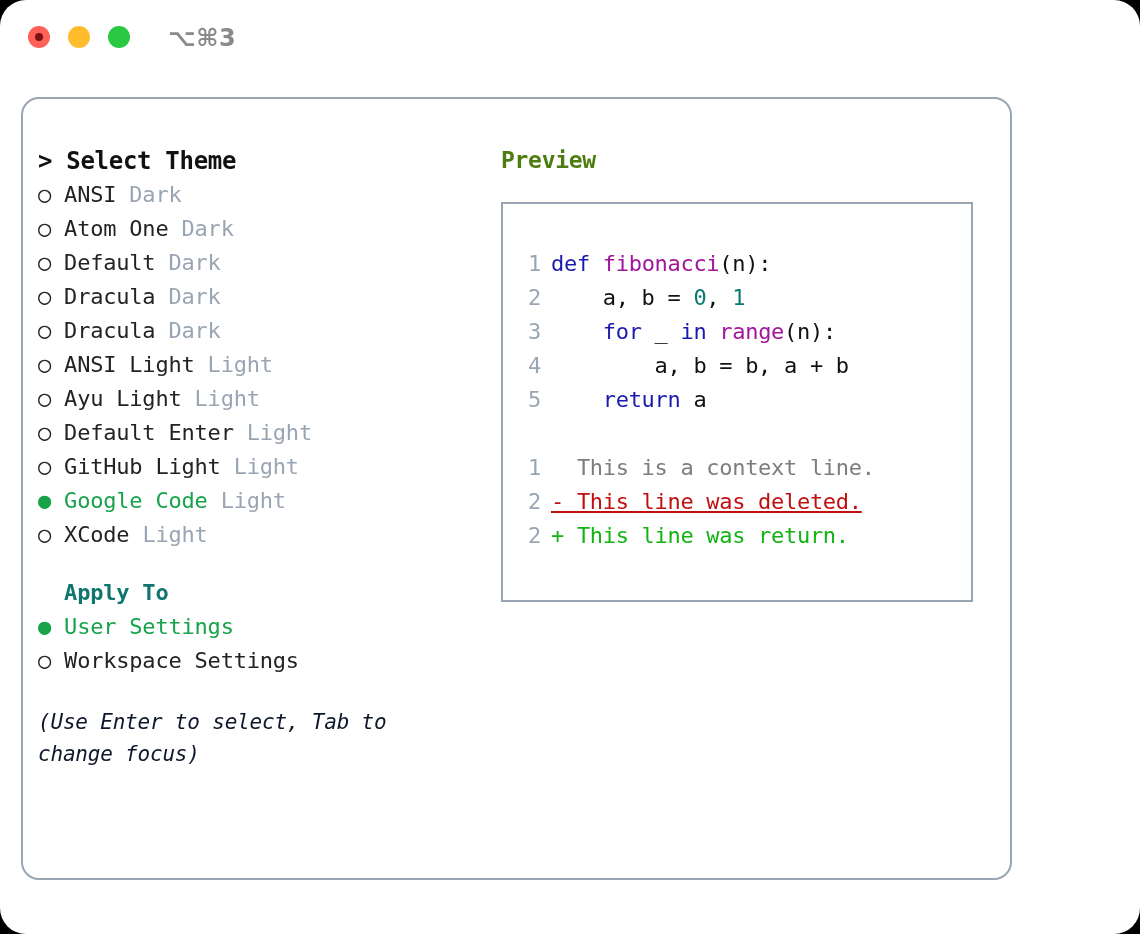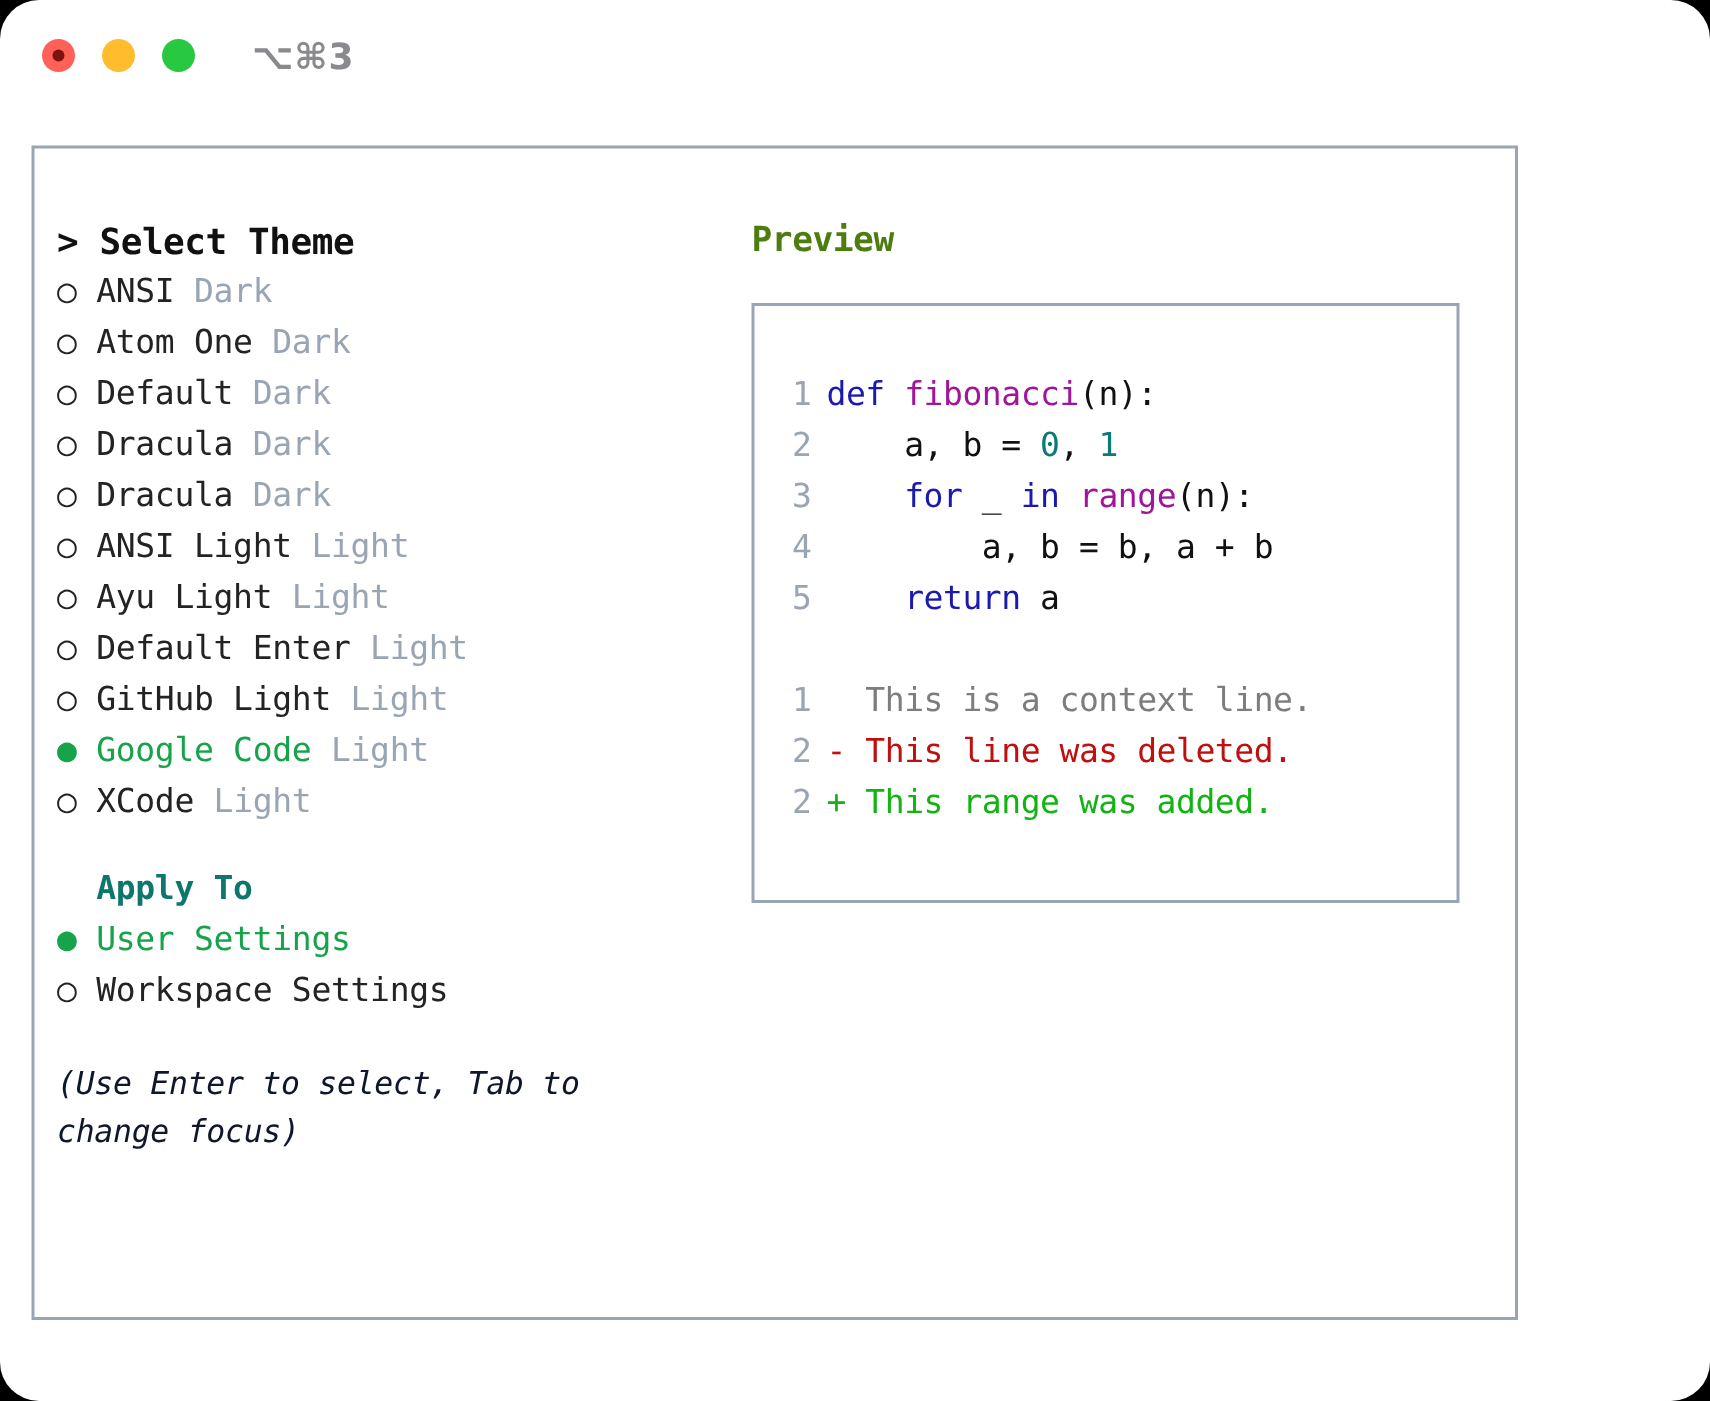--- a/index.html
+++ b/index.html
@@ -73,21 +73,21 @@
   }
 
   
   .panel {
     position: absolute;
     left: 21px;
     top: 97px;
     width: 991px;
     height: 783px;
     border: 2px solid #9aa5b4;
-    border-radius: 0;
+    border-radius: 18px;
     background: #ffffff;
     box-sizing: border-box;
   }
 
   .columns {
     position: absolute;
     left: 0; top: 0;
     width: 100%;
     height: 100%;
   }
@@ -193,21 +193,21 @@
     margin-right: 10px;
   }
 
   .kw   { color: #1a1aae; }
   .fn   { color: #a0159a; }
   .num  { color: #0b7a74; }
   .pln  { color: #111111; }
 
   .diff-gap { height: 34px; }
   .diff-ctx { color: #7d7d7d; }
-  .diff-del { color: #c00f0f; }
+  .diff-del { color: #c00f0f; text-decoration: underline; }
   .diff-add { color: #12b312; }
 </style>
 </head>
 <body>
 
 <div class="window">
 
   <div class="titlebar">
     <div class="dots">
       <div class="dot dot-close"></div>
@@ -256,21 +256,21 @@
                 <div class="code-line"><span class="lno">1</span><span class="kw">def</span><span class="pln"> </span><span class="fn">fibonacci</span><span class="pln">(n):</span></div>
                 <div class="code-line"><span class="lno">2</span><span class="pln">    a, b = </span><span class="num">0</span><span class="pln">, </span><span class="num">1</span></div>
                 <div class="code-line"><span class="lno">3</span><span class="pln">    </span><span class="kw">for</span><span class="pln"> _ </span><span class="kw">in</span><span class="pln"> </span><span class="fn">range</span><span class="pln">(n):</span></div>
                 <div class="code-line"><span class="lno">4</span><span class="pln">        a, b = b, a + b</span></div>
                 <div class="code-line"><span class="lno">5</span><span class="pln">    </span><span class="kw">return</span><span class="pln"> a</span></div>
               </div>
             <div class="diff-gap"></div>
             <div id="diff-lines">
                 <div class="code-line"><span class="lno">1</span><span class="diff-ctx">  This is a context line.</span></div>
                 <div class="code-line"><span class="lno">2</span><span class="diff-del">- This line was deleted.</span></div>
-                <div class="code-line"><span class="lno">2</span><span class="diff-add">+ This range was added.</span></div>
+                <div class="code-line"><span class="lno">2</span><span class="diff-add">+ This line was return.</span></div>
               </div>
           </div>
         </div>
       </div>
 
     </div>
   </div>
 </div>
 
 </body></html>

